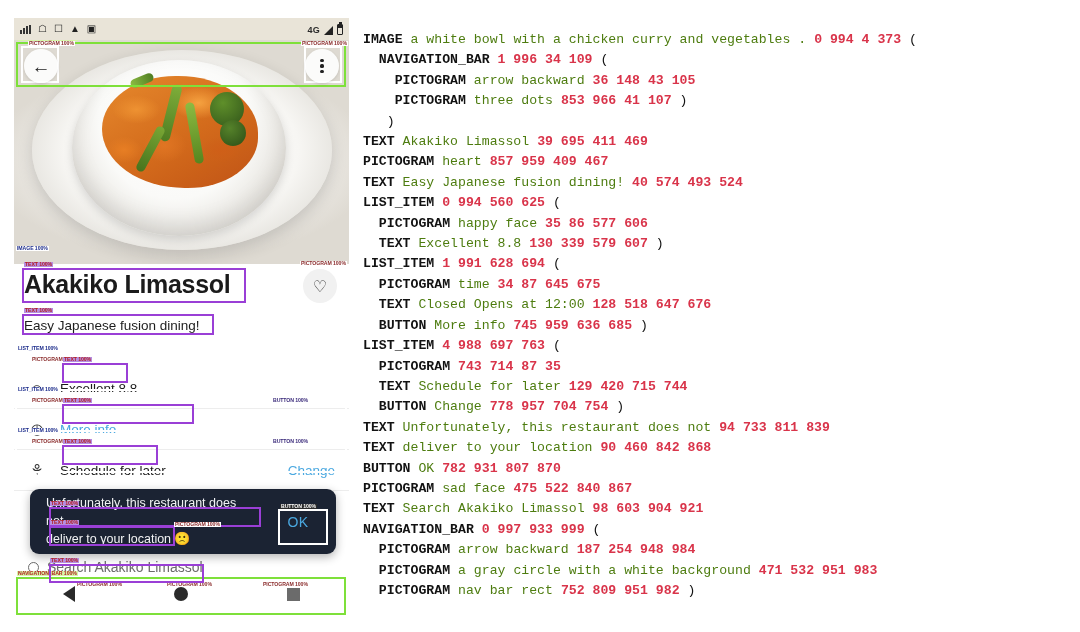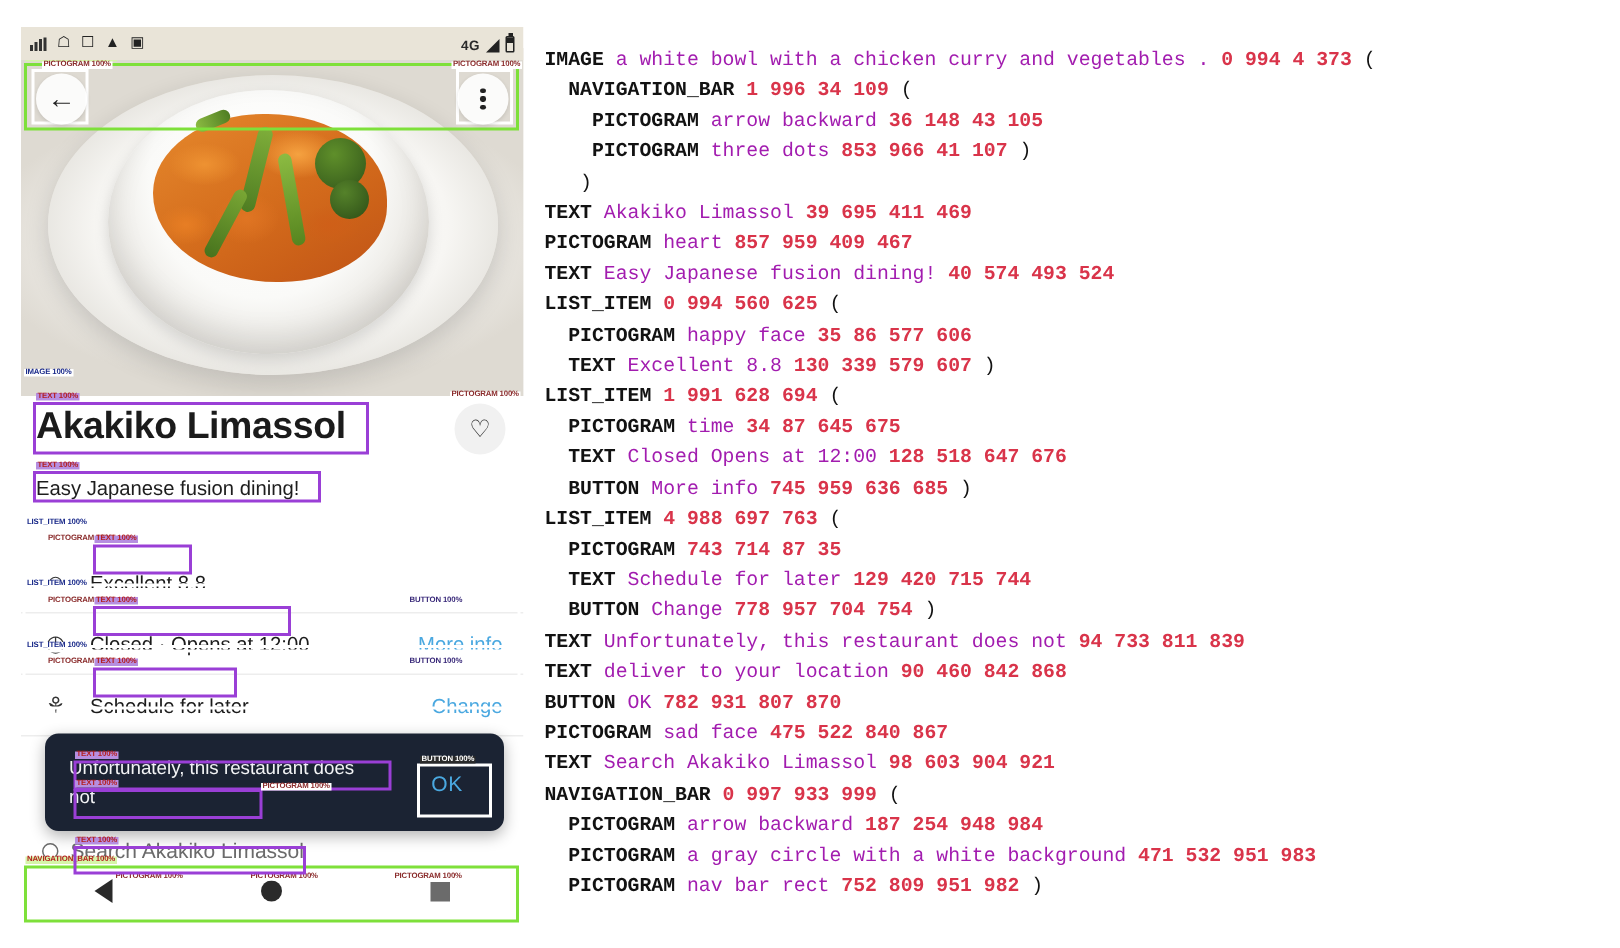--- a/index.html
+++ b/index.html
@@ -202,21 +202,21 @@
 
   
   #listing {
     position:absolute; left:363px; top:30px; width:710px;
     font-family:"Liberation Mono", monospace;
     font-size:13.2px; line-height:20.4px;
     white-space:pre;
   }
   .ln { display:block; }
   .k  { color:#121212; font-weight:bold; }
-  .d  { color:#a21caf; }
+  .d  { color:#4d7c0f; }
   .n  { color:#d9344a; font-weight:bold; }
   .p  { color:#121212; }
 </style>
 </head>
 <body>
 
 <div id="root">
 
   <div id="phone">
 
@@ -273,39 +273,42 @@
       <div class="subtitle">Easy Japanese fusion dining!</div>
 
       <div class="rows">
         <div class="row">
           <span class="ico">☺</span>
           <span class="label">Excellent 8.8</span>
           <span class="action"></span>
         </div>
         <div class="row">
           <span class="ico">◴</span>
-          <span class="label">Closed · Opens at 12:00</span>
           <span class="action">More info</span>
         </div>
         <div class="row">
           <span class="ico">⚘</span>
           <span class="label">Schedule for later</span>
           <span class="action">Change</span>
         </div>
       </div>
 
       <div class="searchbar">
         <span class="mag"></span>
         <span>Search Akakiko Limassol</span>
       </div>
     </div>
 
     <div class="snackbar">
       <div class="snack-text">
         <div>Unfortunately, this restaurant does not</div>
+        <div>
+          <span>deliver to your location</span>
+          <span class="sadface">🙁</span>
+        </div>
       </div>
       <div class="snack-ok">OK</div>
     </div>
 
     <div class="botnav">
       <span class="nb-tri"></span>
       <span class="nb-cir"></span>
       <span class="nb-sq"></span>
     </div>
 

